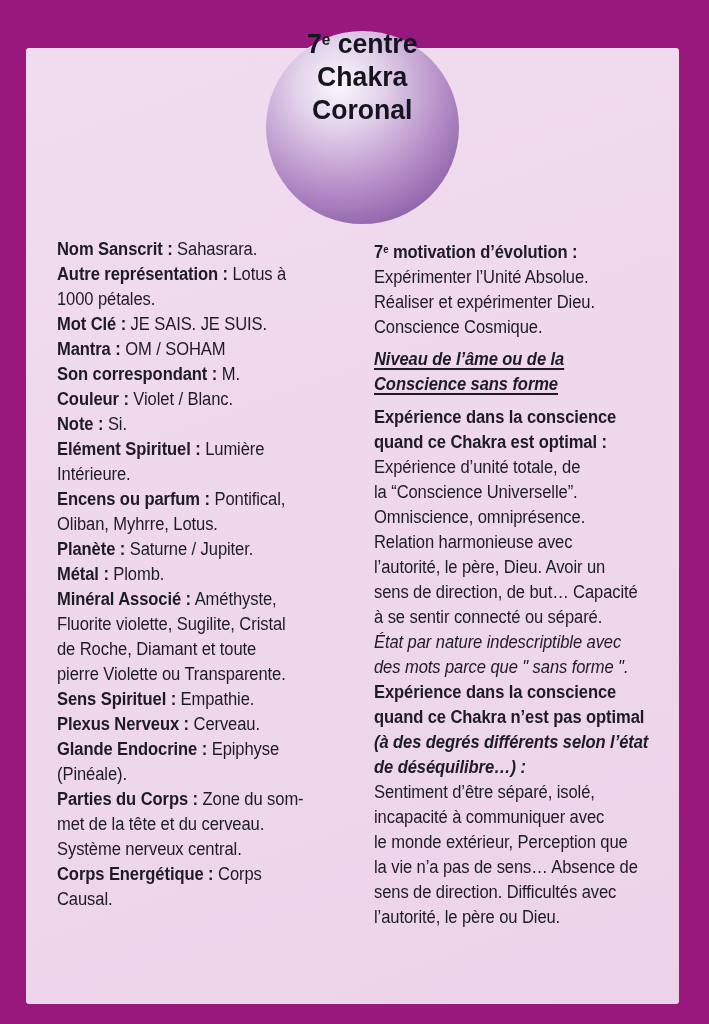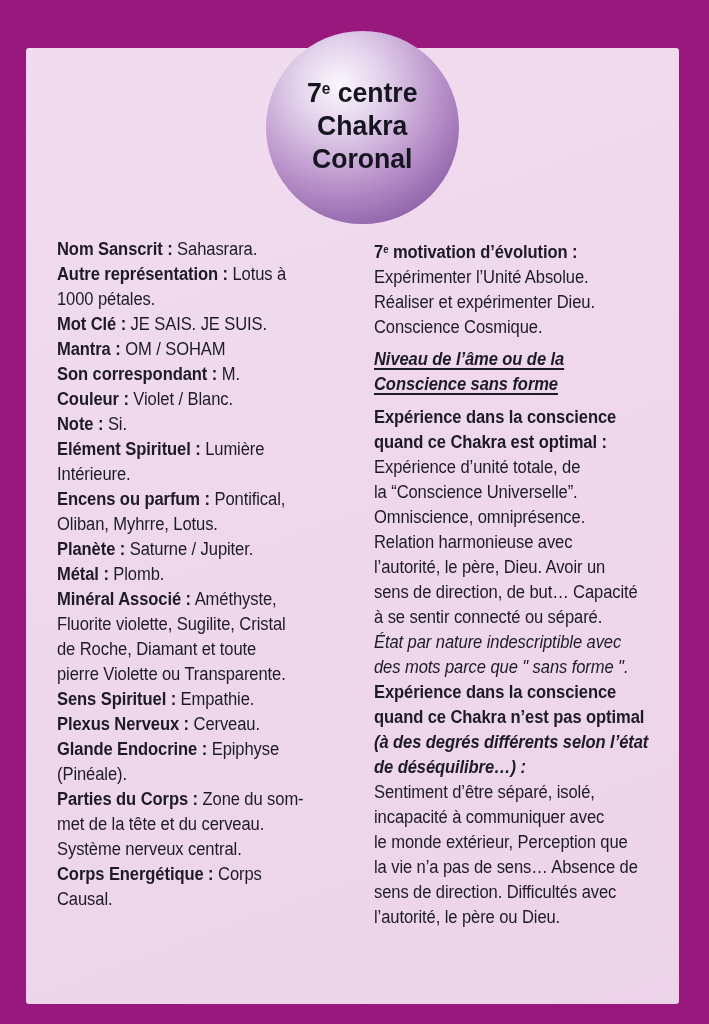--- a/index.html
+++ b/index.html
@@ -32,21 +32,20 @@
     left: 266px; top: 31px;
     width: 193px; height: 193px;
     border-radius: 50%;
     background: radial-gradient(circle at 38% 28%,
       var(--sphere-light) 0%,
       #E2D1EB 24%,
       var(--sphere-mid) 56%,
       #9064AB 80%,
       var(--sphere-dark) 100%);
     display: flex;
-    align-items: center;
     justify-content: center;
     z-index: 2;
   }
   .sphere-text {
     text-align: center;
     font-weight: 700;
     font-size: 28px;
     line-height: 33px;
     color: #15151F;
     transform: scaleX(0.95);

